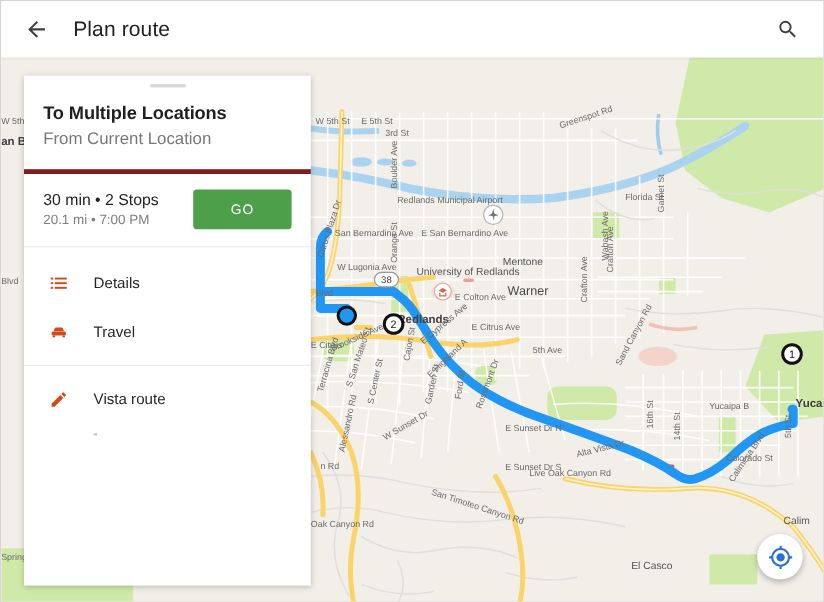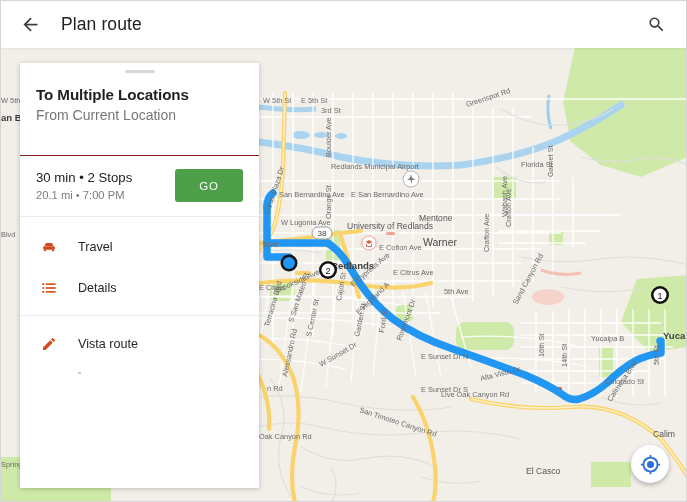--- a/index.html
+++ b/index.html
@@ -57,34 +57,34 @@
   .panel {
     position: absolute; left: 19px; top: 62px;
     width: 239px; height: 425px; background: #fff; z-index: 20;
     box-shadow: 0 1px 5px rgba(0,0,0,0.22);
     display: flex; flex-direction: column;
   }
   .drag-handle {
     width: 30px; height: 3px; background: #d8d8d8; border-radius: 2px;
     margin: 7px auto 0 auto;
   }
-  .panel-head { padding: 13px 16px 32px 16px; border-bottom: 1px solid #7f1d1d; }
+  .panel-head { padding: 13px 16px 18px 16px; border-bottom: 4px solid #7f1d1d; }
   .dest-title { font-size: 15.2px; color: #1f1f1f; font-weight: bold; letter-spacing: -0.1px; }
   .dest-sub { font-size: 14px; color: #777777; margin-top: 4px; }
 
   .panel-eta {
     display: flex; align-items: center; padding: 13px 16px 14px 16px;
     border-bottom: 1px solid #ececec;
   }
   .eta-text { flex: 1; }
   .eta-main { font-size: 13.2px; color: #222; }
   .eta-sub { font-size: 11.2px; color: #7d7d7d; margin-top: 4px; }
   .go-btn {
     background: #4d9f4a; color: #fff; border: none; border-radius: 3px;
-    width: 68px; height: 33px; font-size: 11.5px; letter-spacing: 0.7px;
+    width: 82px; height: 33px; font-size: 11.5px; letter-spacing: 0.7px;
     cursor: pointer; font-family: "Liberation Sans", sans-serif;
   }
 
   .menu { padding-top: 9px; }
   .menu-item {
     display: flex; align-items: center; height: 41px;
     padding-left: 18px; cursor: pointer;
   }
   .menu-icon {
     width: 22px; height: 20px; display: flex; align-items: center;
@@ -377,43 +377,43 @@
         <div class="eta-main">30 min • 2 Stops</div>
         <div class="eta-sub">20.1 mi • 7:00 PM</div>
       </div>
       <button class="go-btn">GO</button>
     </div>
 
     <div class="menu">
       <div class="menu-item">
         <span class="menu-icon">
           <svg viewBox="0 0 24 24">
-            <path d="M5.5 10.5l1.2-3.2A2 2 0 018.6 6h6.8a2 2 0 011.9 1.3l1.2 3.2H5.5z"></path>
-            <rect x="3.2" y="10.8" width="17.6" height="5.2" rx="1.6"></rect>
-            <rect x="4.2" y="16" width="3.4" height="2.2" rx="0.9"></rect>
-            <rect x="16.4" y="16" width="3.4" height="2.2" rx="0.9"></rect>
-          </svg>
-        </span>
-        <span class="menu-label">Travel</span>
-      </div>
-
-      <div class="menu-item">
-        <span class="menu-icon">
-          <svg viewBox="0 0 24 24">
             <rect x="2" y="5" width="3" height="2.4"></rect>
               <rect x="7" y="5" width="15" height="2.4"></rect>
             <rect x="2" y="10.8" width="3" height="2.4"></rect>
               <rect x="7" y="10.8" width="15" height="2.4"></rect>
             <rect x="2" y="16.6" width="3" height="2.4"></rect>
               <rect x="7" y="16.6" width="15" height="2.4"></rect>
           </svg>
         </span>
         <span class="menu-label">Details</span>
       </div>
 
+      <div class="menu-item">
+        <span class="menu-icon">
+          <svg viewBox="0 0 24 24">
+            <path d="M5.5 10.5l1.2-3.2A2 2 0 018.6 6h6.8a2 2 0 011.9 1.3l1.2 3.2H5.5z"></path>
+            <rect x="3.2" y="10.8" width="17.6" height="5.2" rx="1.6"></rect>
+            <rect x="4.2" y="16" width="3.4" height="2.2" rx="0.9"></rect>
+            <rect x="16.4" y="16" width="3.4" height="2.2" rx="0.9"></rect>
+          </svg>
+        </span>
+        <span class="menu-label">Travel</span>
+      </div>
+
       <div class="menu-sep"></div>
 
       <div class="menu-item">
         <span class="menu-icon">
           <svg viewBox="0 0 24 24">
             <path d="M3 17.3V21h3.7L17.6 10.1l-3.7-3.7L3 17.3zM20.7 7.1a1 1 0 000-1.4l-2.4-2.4a1 1 0 00-1.4 0l-1.8 1.8 3.8 3.8 1.8-1.8z"></path>
           </svg>
         </span>
         <span class="menu-label">Vista route</span>
       </div>

